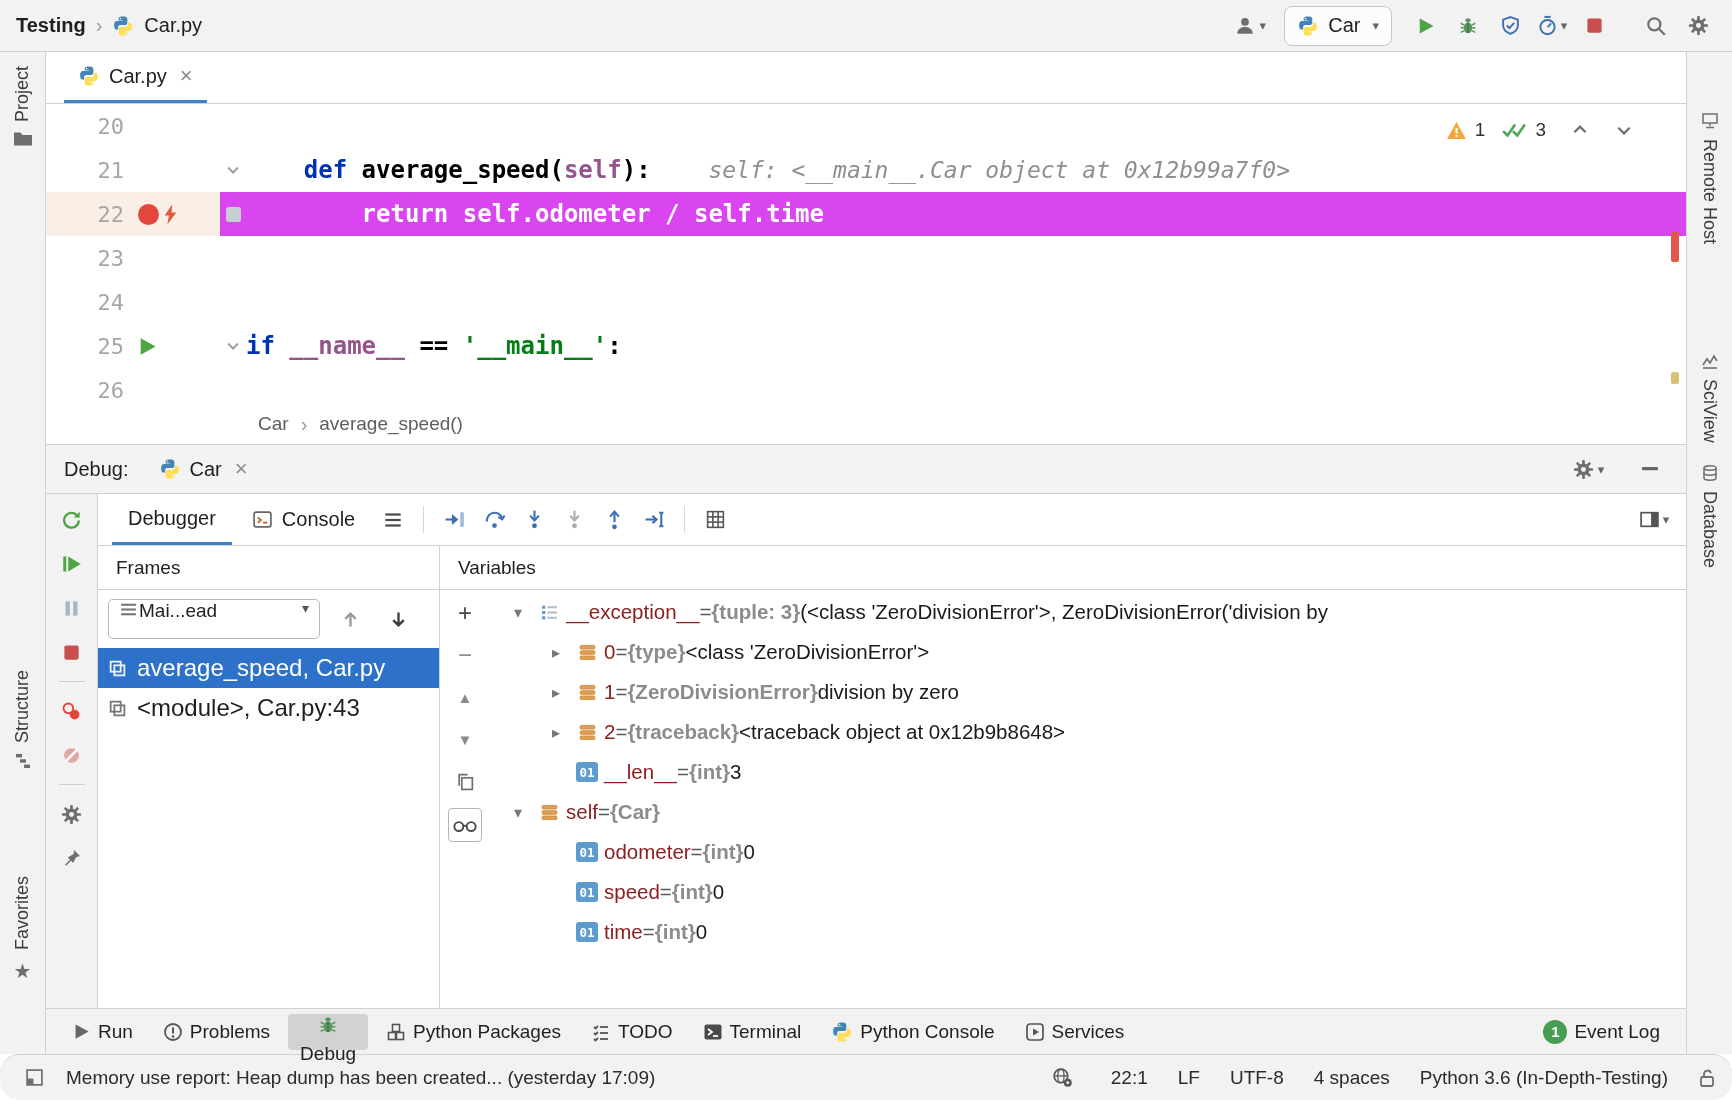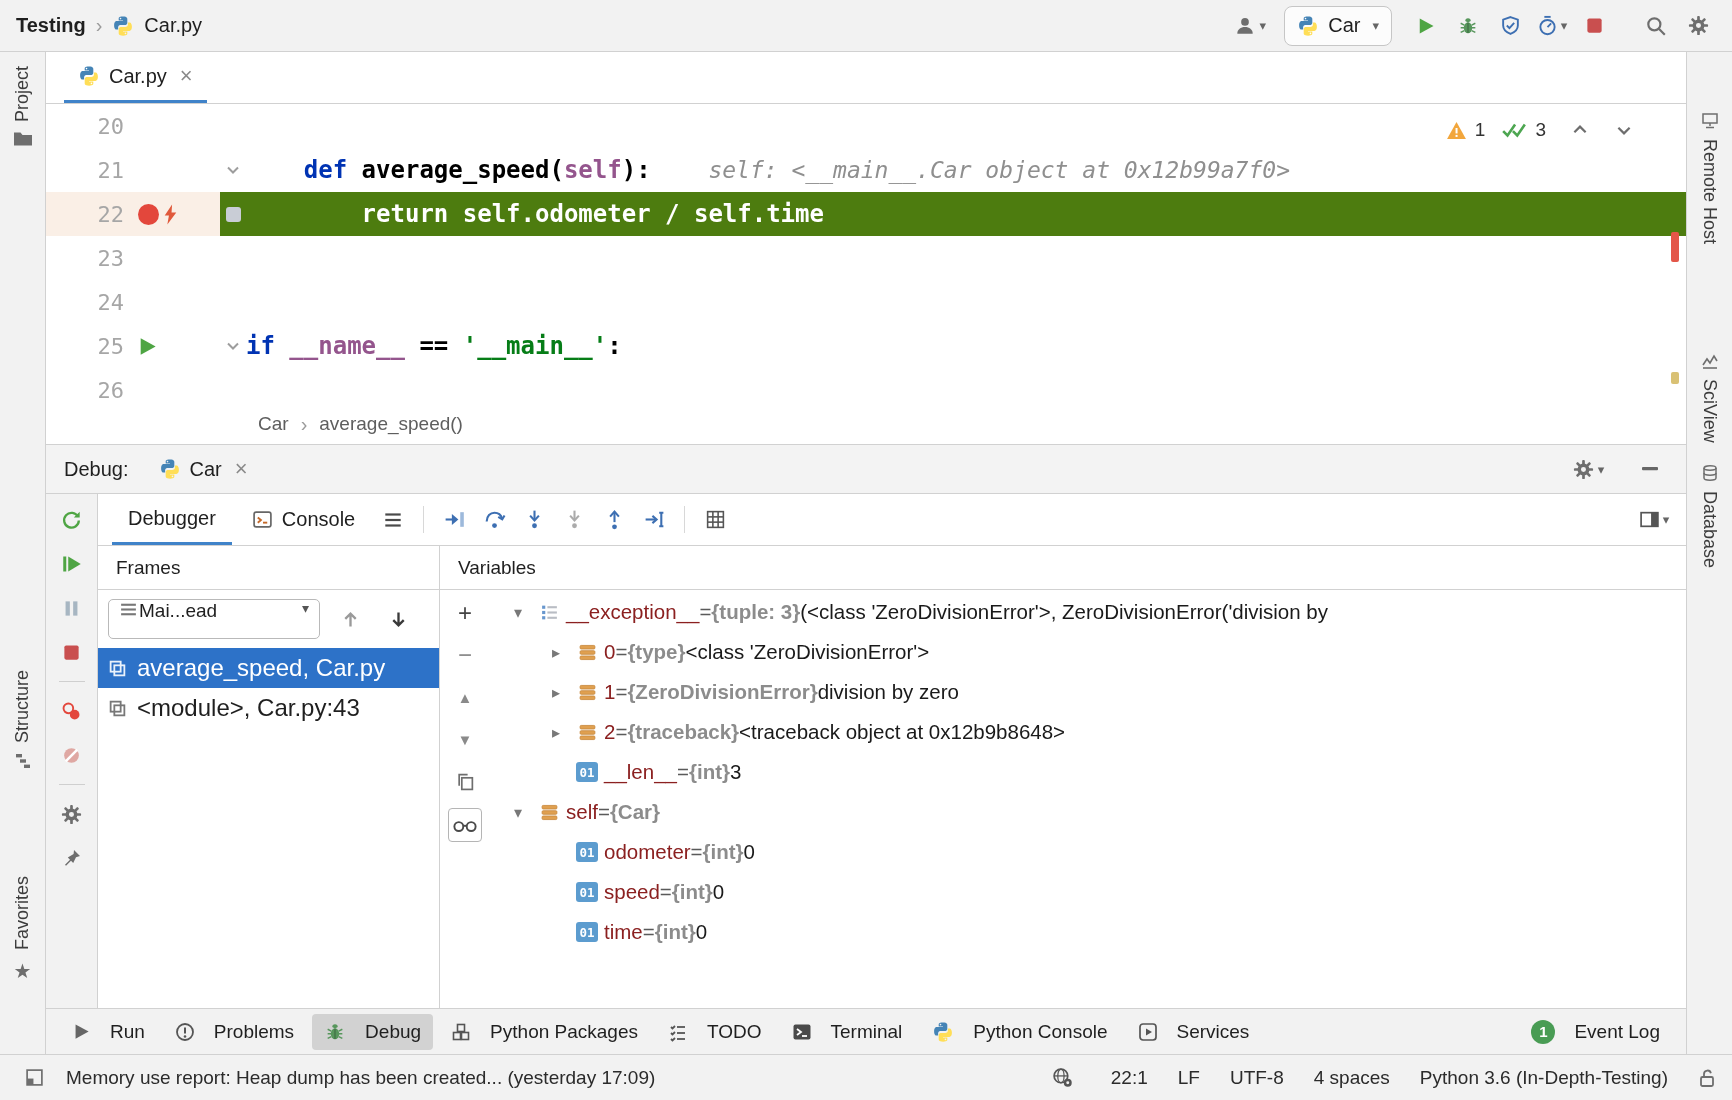--- a/index.html
+++ b/index.html
@@ -37,21 +37,21 @@
 
 
 .editor{height:300px;position:relative;overflow:hidden;flex:none;}
 .code-line{display:flex;height:44px;align-items:stretch;font-family:"DejaVu Sans Mono",monospace;font-size:24px;font-weight:700;white-space:pre;}
 .gutter{width:174px;flex:none;display:flex;align-items:center;}
 .lnum{width:78px;text-align:right;color:#A6A6A6;font-size:22px;font-weight:400;flex:none;}
 .gicons{flex:1;display:flex;align-items:center;gap:4px;padding-left:14px;}
 .fold{width:26px;flex:none;display:flex;align-items:center;justify-content:center;}
 .codetext{flex:1;display:flex;align-items:center;min-width:0;overflow:hidden;}
 .code-line.exec .gutter{background:#FAEFE6;}
-.code-line.exec .fold,.code-line.exec .codetext{background:#4d7c0f;text-align:right;}
+.code-line.exec .fold,.code-line.exec .codetext{background:#d946ef;text-align:right;}
 .tk-exec{color:#FFF;}
 .tk-kw{color:#0033B3;}
 .tk-str{color:#067D17;}
 .tk-self,.tk-dunder{color:#94558D;}
 .tk-plain,.tk-fn{color:#000;}
 .tk-hint{color:#8F8F8F;font-style:italic;font-weight:400;font-size:23px;}
 .bp-dot{width:21px;height:21px;border-radius:50%;background:#E3473C;display:inline-block;}
 .guide-mark{width:15px;height:15px;background:#C9CDD6;border-radius:3px;display:inline-block;}
 .inspect-widget{position:absolute;top:8px;right:44px;display:flex;align-items:center;gap:8px;font-size:19px;color:#333;}
 .inspect-widget .num{margin-right:8px;}
@@ -100,27 +100,27 @@
 .vchev{width:32px;flex:none;color:#787878;font-size:16px;display:flex;align-items:center;justify-content:center;}
 .vic{width:30px;flex:none;display:flex;align-items:center;}
 .var-name{color:#8B2020;margin-left:2px;}
 .var-eq{color:#5A5A5A;}
 .var-type{color:#8C8C8C;font-weight:bold;}
 .var-value{color:#1A1A1A;}
 .int-badge{min-width:22px;height:20px;padding:0 2px;background:#5C9CCF;color:#FFF;font-family:"DejaVu Sans Mono",monospace;font-weight:700;font-size:12.5px;border-radius:3px;display:inline-flex;align-items:center;justify-content:center;}
 
 
 .bottom-tabs{height:46px;background:#F2F2F2;border-top:1px solid #D1D1D1;display:flex;align-items:center;padding:0 14px;gap:6px;flex:none;}
-.tw-item{display:flex;align-items:center;gap:19px;height:36px;padding:0 12px;border-radius:4px;font-size:19px;color:#1F1F1F;white-space:nowrap;}
-.tw-item.selected{background:#D2D2D2;}
+.tw-item{display:flex;align-items:center;gap:7px;height:36px;padding:0 12px;border-radius:4px;font-size:19px;color:#1F1F1F;white-space:nowrap;}
+.tw-item.selected{background:#D2D2D2;flex-direction:column;}
 .tw-item.push-right{margin-left:auto;}
 .badge1{width:24px;height:24px;border-radius:50%;background:#499C54;color:#FFF;font-size:15px;font-weight:700;display:inline-flex;align-items:center;justify-content:center;}
 
 
-.status-bar{height:46px;background:#F2F2F2;border-top:1px solid #D1D1D1;display:flex;align-items:center;padding:0 16px;gap:14px;font-size:19px;color:#2B2B2B;}
+.status-bar{height:46px;background:#F2F2F2;border-top:1px solid #D1D1D1;display:flex;align-items:center;padding:0 16px;gap:14px;font-size:19px;color:#2B2B2B;border-radius:19px;}
 .status-right{margin-left:auto;display:flex;align-items:center;gap:30px;}
 </style>
 </head>
 <body>
 
 <div class="top-toolbar">
   <span class="project-name">Testing</span>
   <span class="crumb-sep" data-icon="crumb-chev">›</span>
   <span data-icon="python">
       <svg viewBox="0 0 24 24" width="22" height="22">

